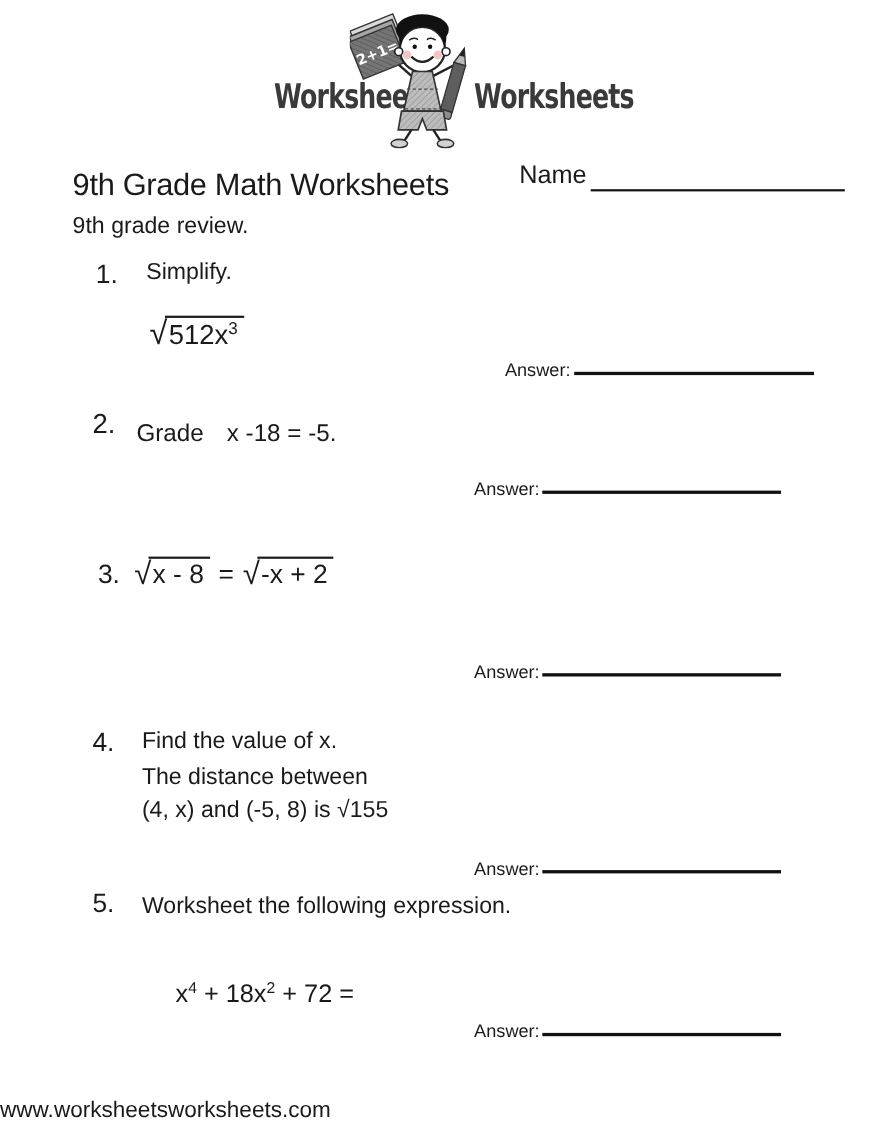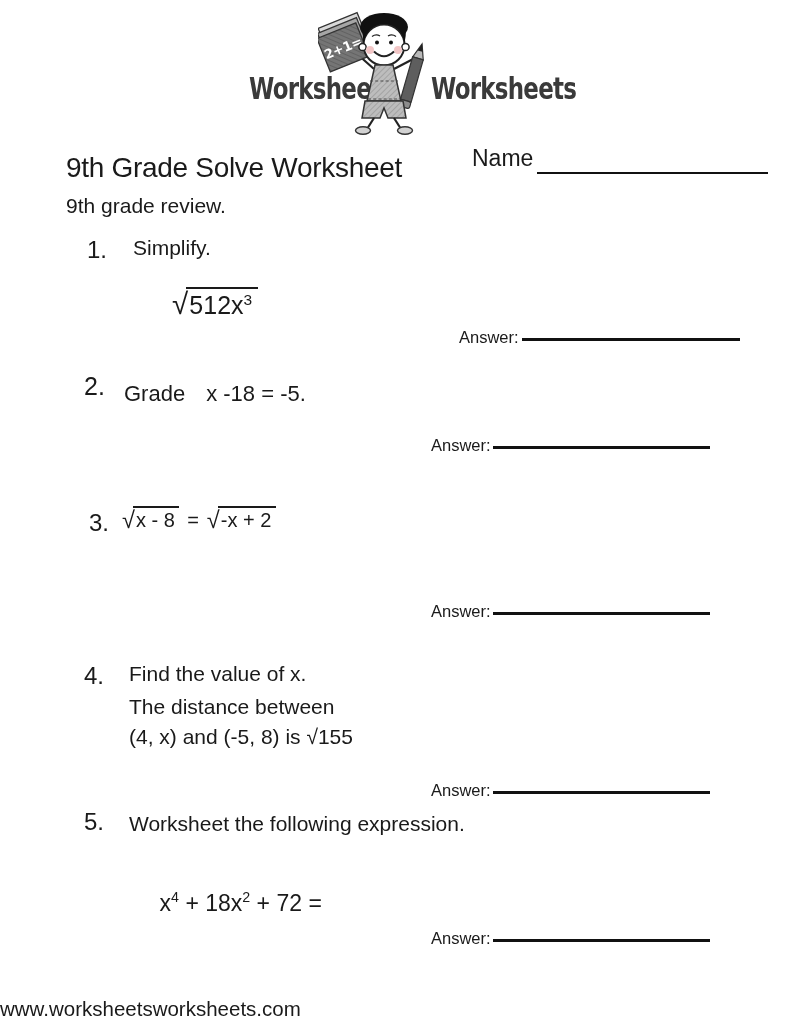--- a/index.html
+++ b/index.html
@@ -28,22 +28,22 @@
 
   
   .title { font-size: 28px; letter-spacing: -0.3px; }
   .name-label { font-size: 23px; }
   .name-line { border-top: 2px solid #111; width: 231px; height: 0; }
   .subtitle { font-size: 21px; }
 
   
   .pnum { font-size: 24px; }
   .ptext { font-size: 21px; }
-  .math { font-size: 25px; white-space: nowrap; margin-left: 36px; }
-  .math-sm { font-size: 20px; white-space: nowrap; text-align: right; }
+  .math { font-size: 25px; white-space: nowrap; }
+  .math-sm { font-size: 24px; white-space: nowrap; text-align: right; }
   .expr { font-size: 23px; white-space: pre; text-align: right; }
 
   .sqrt-sym {
     display: inline-block;
     font-size: 1.18em;
     line-height: 1;
     position: relative;
     top: 0.03em;
     margin-right: -0.08em;
   }
@@ -123,21 +123,21 @@
     </g>
 
     <line x1="56" y1="109" x2="49" y2="120" stroke="#222" stroke-width="2.2"></line>
     <line x1="76" y1="109" x2="83" y2="120" stroke="#222" stroke-width="2.2"></line>
     <ellipse cx="45" cy="121.5" rx="7.5" ry="3.8" fill="#d2d2d2" stroke="#333" stroke-width="1.4"></ellipse>
     <ellipse cx="87" cy="121.5" rx="7.5" ry="3.8" fill="#d2d2d2" stroke="#333" stroke-width="1.4"></ellipse>
   </svg>
 
   <div class="abs logo-text logo-right" style="left:431px; top:70px;">Worksheets</div>
 
-  <div class="abs title" style="left:66px; top:152px;">9th Grade Solve Worksheet</div>
+  <div class="abs title" style="left:66px; top:152px;">9th Grade Math Worksheets</div>
 
   <div class="abs name-label" style="left:472px; top:145px;">Name</div>
   <div class="abs name-line" style="left:537px; top:172px;"></div>
 
   <div class="abs subtitle" style="left:66px; top:194px;">9th grade review.</div>
 
   <div class="abs pnum" style="left:87px; top:236px;">1.</div>
   <div class="abs ptext" style="left:133px; top:236px;">Simplify.</div>
 
   <div class="abs math" style="left:136px; top:287px;">

